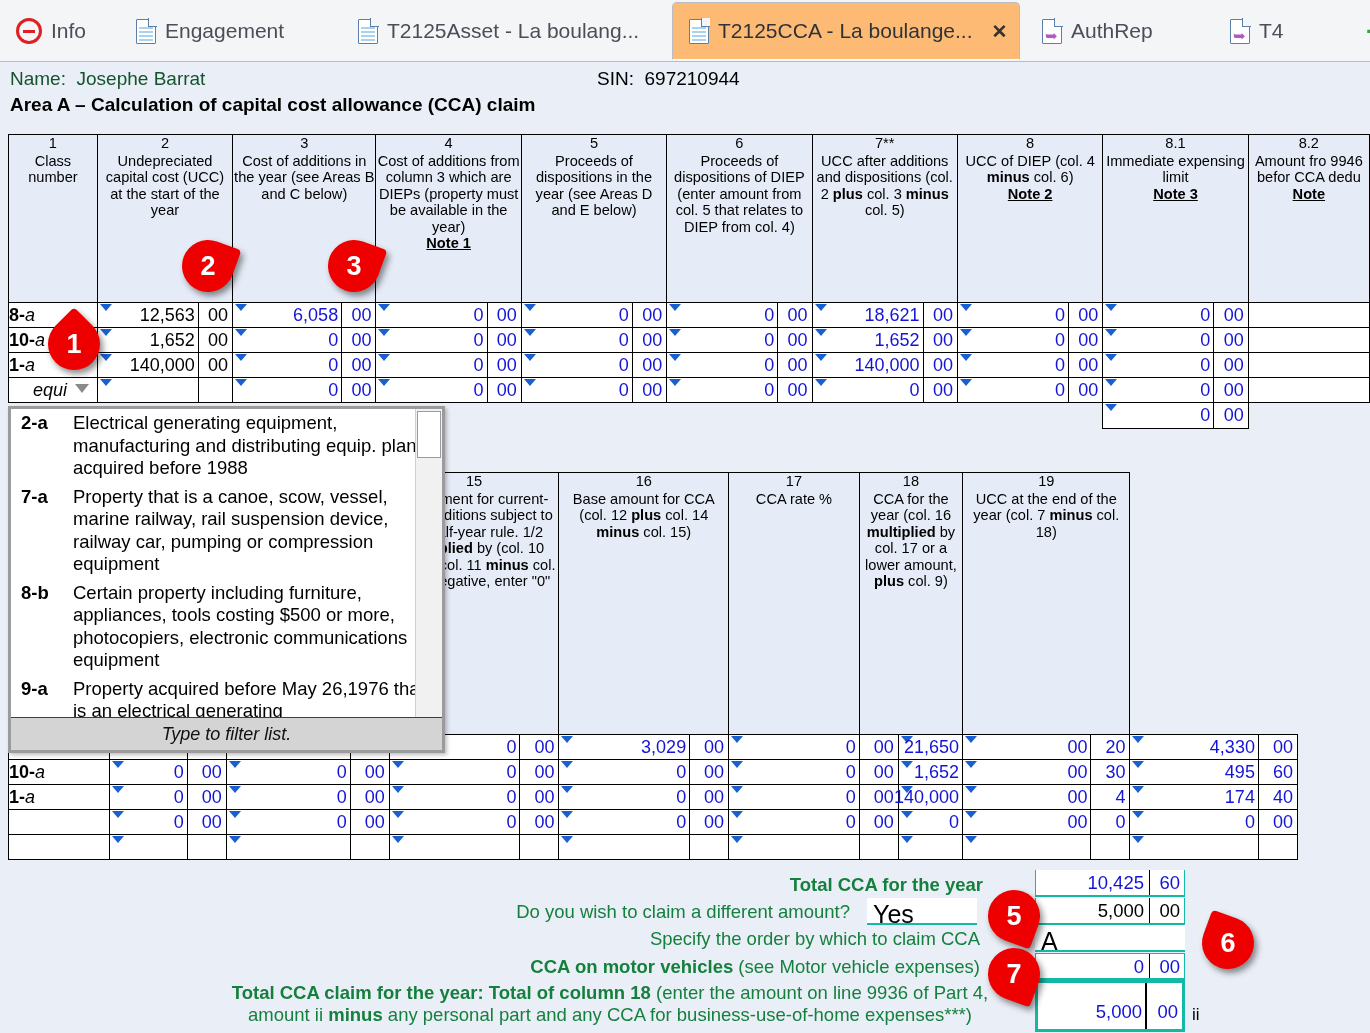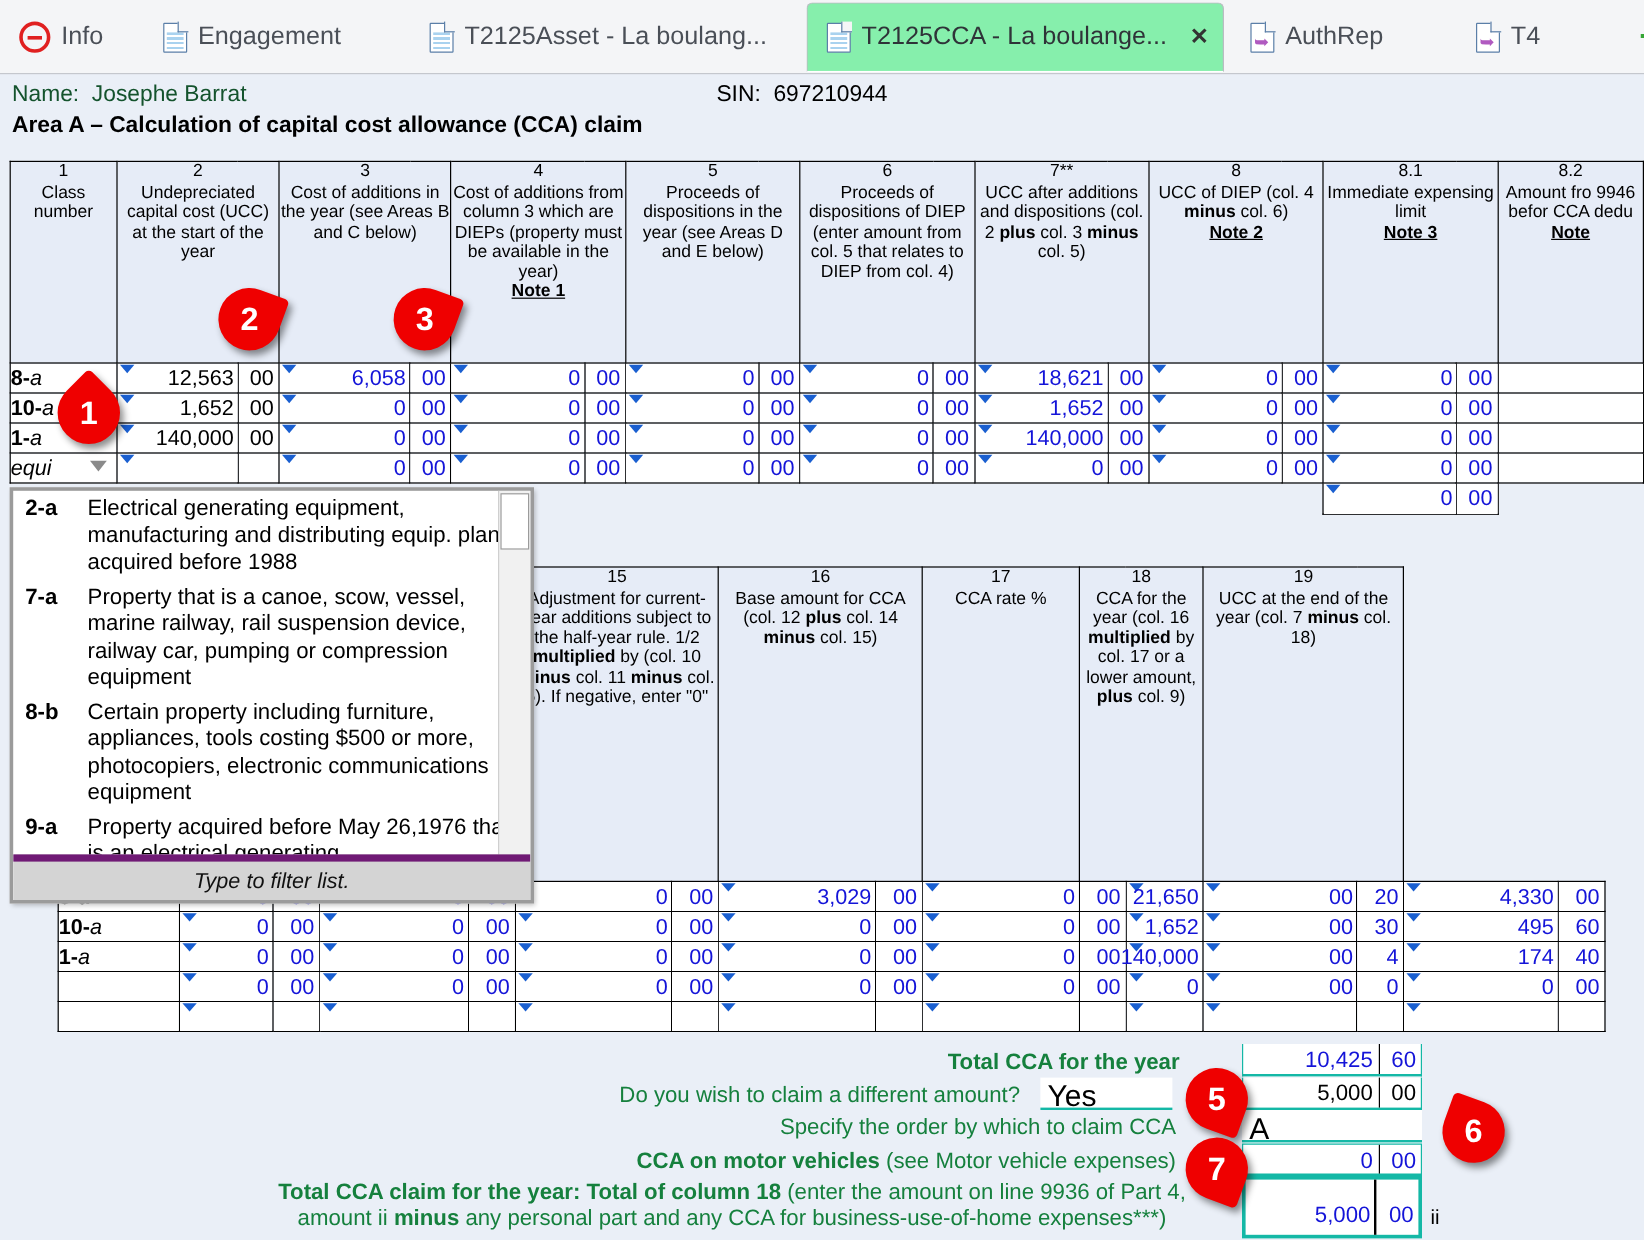--- a/index.html
+++ b/index.html
@@ -21,21 +21,21 @@
   .tab {
     position: absolute; top: 2px; height: 58px;
     display: flex; align-items: center; gap: 9px;
     padding: 0 16px;
     box-sizing: border-box;
     font-size: 21px; color: #4a4f57;
     white-space: nowrap;
   }
   .tab.inactive { background: #f4f5f7; }
   .tab.active {
-    background: #86efac;
+    background: #fdba74;
     border: 1px solid #b9bcc2;
     border-bottom: 1px solid #ffffff;
     border-top-left-radius: 5px; border-top-right-radius: 5px;
     color: #2f3338;
     z-index: 5;
   }
   .tab-close { font-size: 19px; font-weight: bold; color: #333; margin-left: 10px; }
 
   
   .doc-ico { width: 20px; height: 25px; position: relative; flex: 0 0 auto; }
@@ -105,21 +105,21 @@
     font-size: 18px; color: #000; padding-left: 5px;
   }
   .cls b { font-weight: bold; }
   .cls i { font-style: italic; }
   .cls .caret {
     position: absolute; right: 8px; top: 6px;
     width: 0; height: 0;
     border-left: 7px solid transparent; border-right: 7px solid transparent;
     border-top: 9px solid #8a8a8a;
   }
-  .cls .edit { font-style: italic; }
+  .cls .edit { font-style: italic; padding-left: 24px; }
   .nb { border: none !important; background: #eaeff7 !important; }
 
   
   .dropdown {
     position: absolute; left: 8px; top: 406px; width: 437px; height: 347px;
     background: #fff; border: 3px solid #9b9b9b; box-sizing: border-box;
     z-index: 40; box-shadow: 2px 2px 4px rgba(0,0,0,.25);
     overflow: hidden;
   }
   .dd-list { position: absolute; left: 0; top: 0; right: 0; bottom: 32px; overflow: hidden; }
@@ -129,21 +129,21 @@
   .dd-scroll {
     position: absolute; right: 0; top: 0; width: 26px; bottom: 32px;
     background: #f1f1f1; border-left: 1px solid #cfcfcf;
   }
   .dd-thumb {
     position: absolute; left: 1px; right: 1px; top: 2px; height: 45px;
     background: #ffffff; border: 1px solid #9b9b9b;
   }
   .dd-filter {
     position: absolute; left: 0; right: 0; bottom: 0; height: 32px;
-    background: #d4d4d4; border-top: 6px solid #701a75;
+    background: #d4d4d4; border-top: 1px solid #701a75;
     display: flex; align-items: center; justify-content: center;
     font-size: 18px; font-style: italic; color: #111;
   }
 
   
   .btm { position: absolute; left: 0; top: 868px; width: 1370px; height: 165px; }
   .btm .lbl {
     position: absolute; text-align: right; font-size: 18.5px; color: #15803d; line-height: 22px;
   }
   .box {
@@ -532,21 +532,21 @@
             <span class="val">0</span>
           </td>
           <td class="cell cents">
             <span class="val">00</span>
           </td>
           <td class="nb"></td>
         </tr>
       </tbody>
   </table>
 
-  <table class="tbl" id="tbl-right" style="left:8px; top:472px; width:1290px;margin-left:40px;">
+  <table class="tbl" id="tbl-right" style="left:8px; top:472px; width:1290px;">
     <colgroup>
       <col style="width:88px">
       <col style="width:68px">
         <col style="width:34px">
       <col style="width:108px">
         <col style="width:34px">
       <col style="width:114px">
         <col style="width:34px">
       <col style="width:114px">
         <col style="width:34px">

